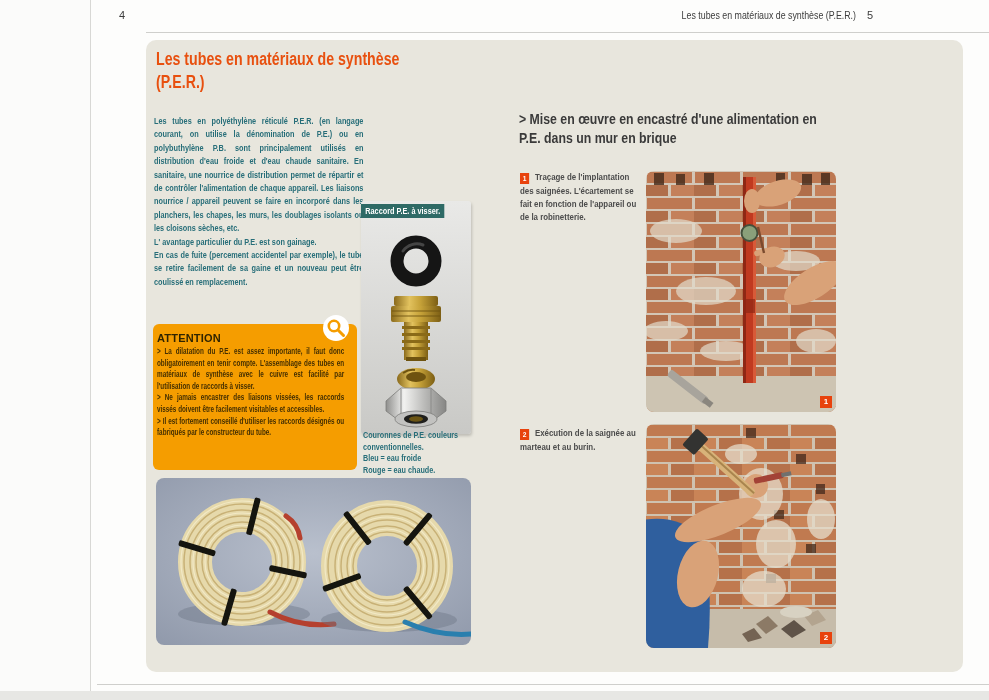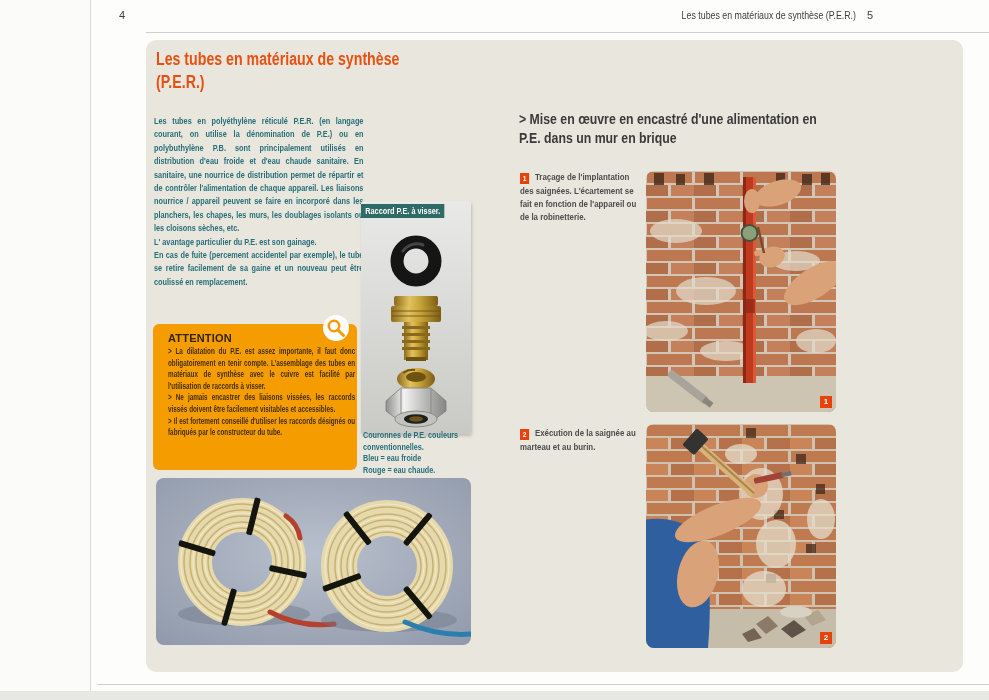--- a/index.html
+++ b/index.html
@@ -37,21 +37,21 @@
   }
   .body-text{
     position:absolute;left:8px;top:74px;width:272px;
     font-size:9.5px;font-weight:bold;line-height:13.4px;color:#276e79;
     text-align:justify;transform:scaleX(0.77);transform-origin:left top;
   }
   .body-text p{margin:0;}
 
   .attention{
     position:absolute;left:7px;top:284px;width:204px;height:146px;
-    background:#f59d00;border-radius:6px;box-sizing:border-box;padding:8px 8px 6px 15px;
+    background:#f59d00;border-radius:6px;box-sizing:border-box;padding:8px 8px 6px 4px;
   }
   .attn-icon{position:absolute;top:-10px;right:7px;width:28px;height:28px;}
   .attn-title{font-size:11px;font-weight:bold;color:#2f2400;letter-spacing:.2px;margin-bottom:2px;}
   .attn-body{
     width:260px;font-size:8.8px;font-weight:bold;line-height:11.6px;color:#442f00;
     text-align:justify;transform:scaleX(0.72);transform-origin:left top;
   }
   .attn-body p{margin:0;}
 
   .photo{position:absolute;overflow:hidden;}

